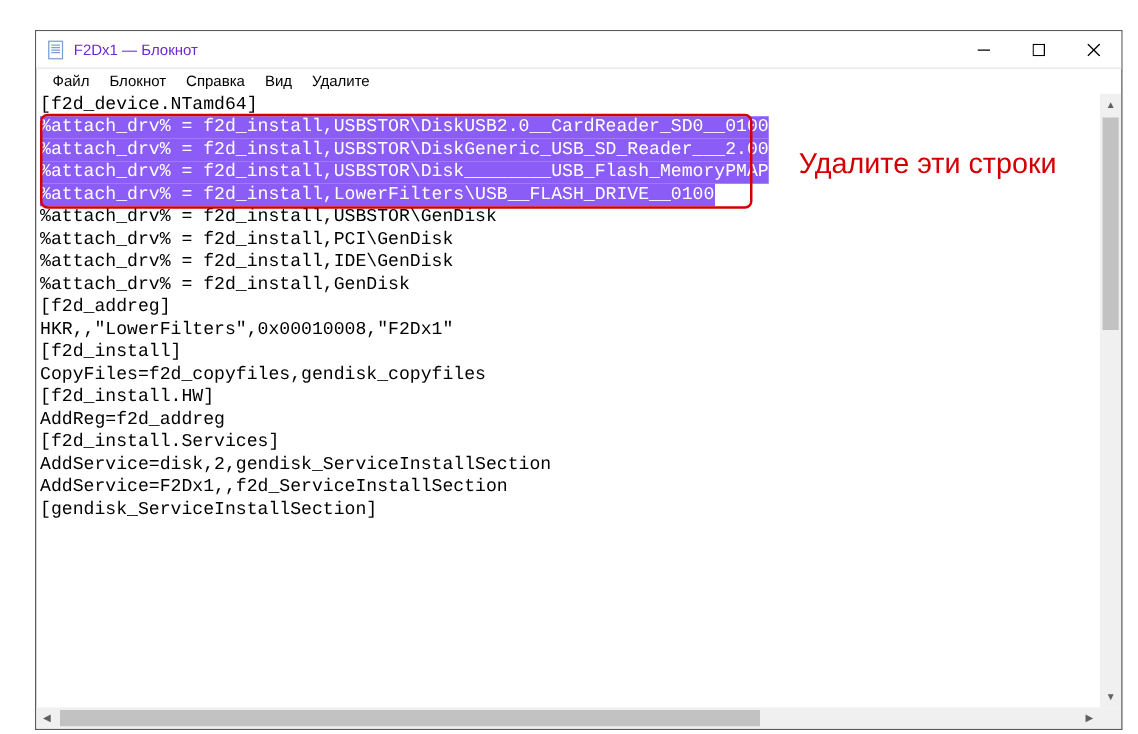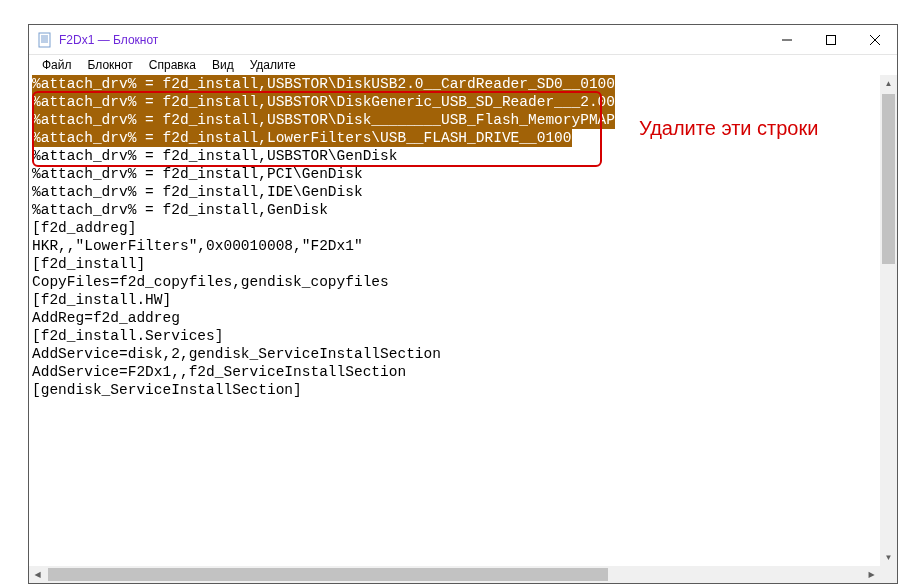--- a/index.html
+++ b/index.html
@@ -78,36 +78,36 @@
     right: 17px;
     bottom: 17px;
     font-family: Consolas, "Courier New", monospace;
     font-size: 14.5px;
     line-height: 18px;
     white-space: pre;
     color: #000;
     padding: 0 1px;
   }
   .content .sel {
-    background: #a16207;
+    background: #8b5cf6;
     color: #fff;
     display: inline-block;
   }
   .content .plain { display: block; }
   .highlight-box {
     position: absolute;
     border: 2px solid #d40000;
     border-radius: 6px;
     pointer-events: none;
   }
   .annotation {
     position: absolute;
     color: #d40000;
     font-family: Arial, sans-serif;
-    font-size: 20px;
+    font-size: 23px;
   }
   .scroll-v {
     position: absolute;
     right: 0;
     top: 0;
     bottom: 17px;
     width: 17px;
     background: #f0f0f0;
     display: flex;
     flex-direction: column;
@@ -183,21 +183,21 @@
   <div class="menubar">
     <span class="menuitem">Файл</span>
     <span class="menuitem">Блокнот</span>
     <span class="menuitem">Справка</span>
     <span class="menuitem">Вид</span>
     <span class="menuitem">Удалите</span>
   </div>
 
   <div class="content-wrap">
 
-    <div class="content"><span class="sel">%attach_drv% = f2d_install,USBSTOR\DiskUSB2.0__CardReader_SD0__0100</span>
+    <div class="content"><span class="plain">[f2d_device.NTamd64]</span><span class="sel">%attach_drv% = f2d_install,USBSTOR\DiskUSB2.0__CardReader_SD0__0100</span>
 <span class="sel">%attach_drv% = f2d_install,USBSTOR\DiskGeneric_USB_SD_Reader___2.00</span>
 <span class="sel">%attach_drv% = f2d_install,USBSTOR\Disk________USB_Flash_MemoryPMAP</span>
 <span class="sel">%attach_drv% = f2d_install,LowerFilters\USB__FLASH_DRIVE__0100</span>
 <span class="plain">%attach_drv% = f2d_install,USBSTOR\GenDisk</span><span class="plain">%attach_drv% = f2d_install,PCI\GenDisk</span><span class="plain">%attach_drv% = f2d_install,IDE\GenDisk</span><span class="plain">%attach_drv% = f2d_install,GenDisk</span><span class="plain"></span><span class="plain">[f2d_addreg]</span><span class="plain">HKR,,"LowerFilters",0x00010008,"F2Dx1"</span><span class="plain"></span><span class="plain">[f2d_install]</span><span class="plain">CopyFiles=f2d_copyfiles,gendisk_copyfiles</span><span class="plain"></span><span class="plain">[f2d_install.HW]</span><span class="plain">AddReg=f2d_addreg</span><span class="plain"></span><span class="plain">[f2d_install.Services]</span><span class="plain">AddService=disk,2,gendisk_ServiceInstallSection</span><span class="plain">AddService=F2Dx1,,f2d_ServiceInstallSection</span><span class="plain"></span><span class="plain">[gendisk_ServiceInstallSection]</span></div>
 
     <div class="highlight-box" style="left:3px; top:16px; width:570px; height:76px;"></div>
 
     <div class="annotation" style="left:610px; top:42px;">Удалите эти строки</div>
 
     <div class="scroll-v">

